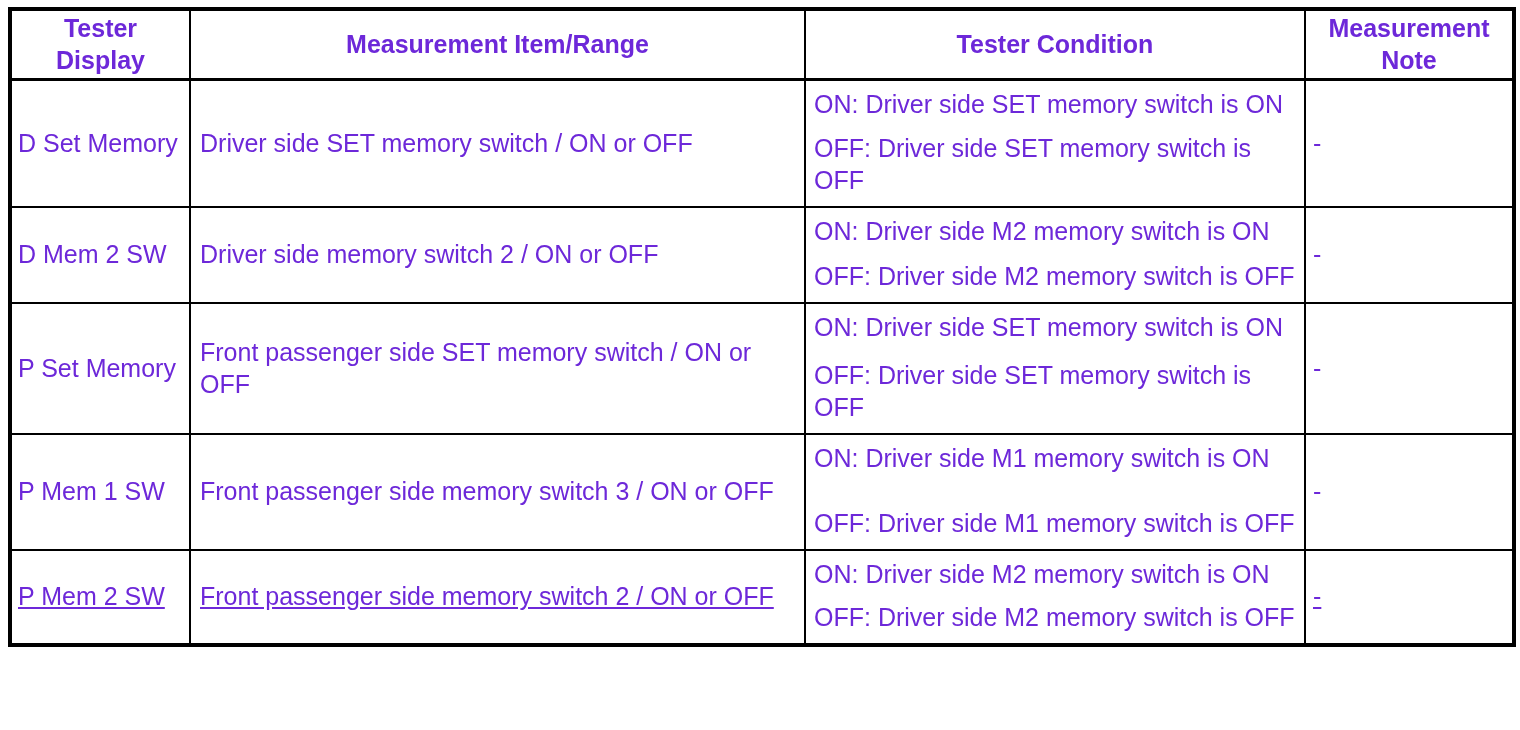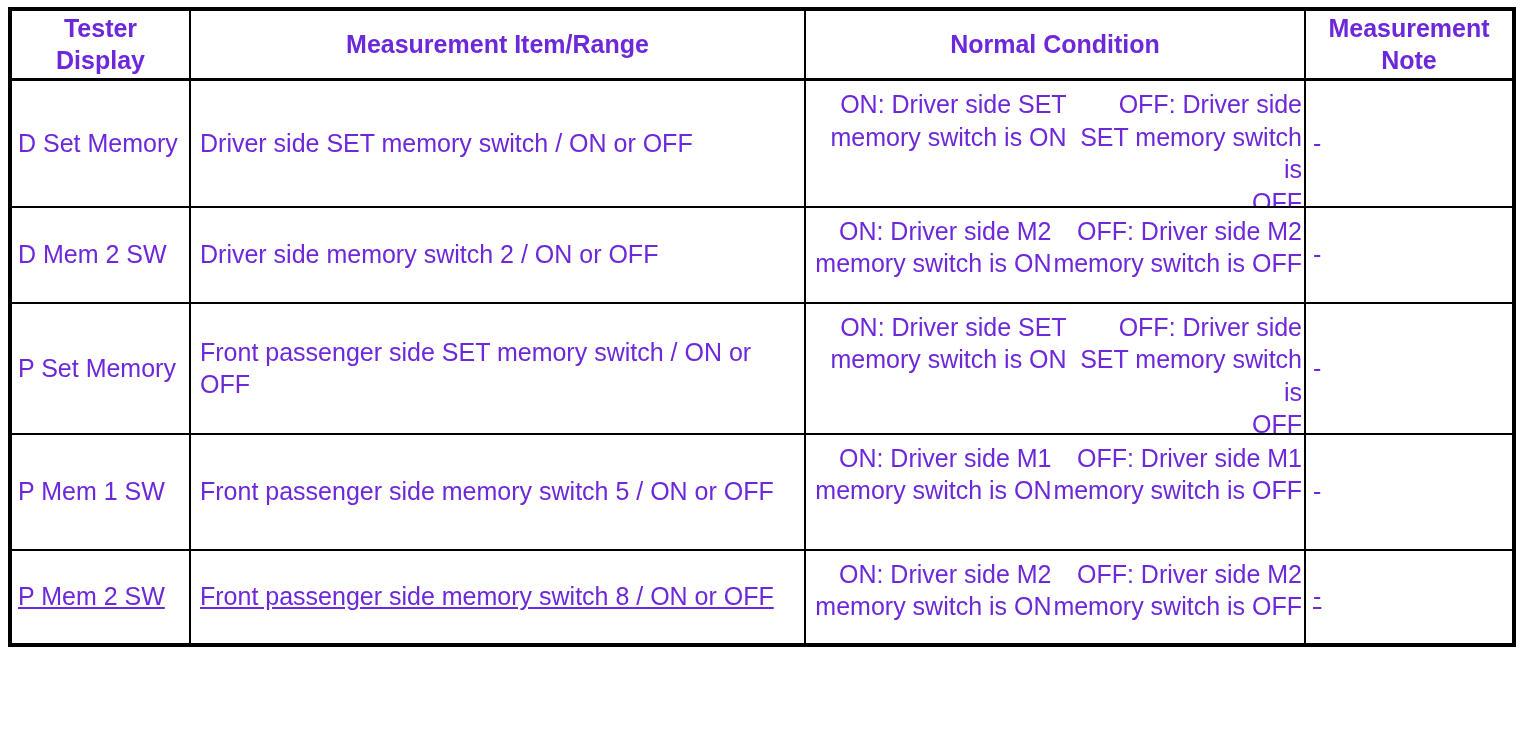--- a/index.html
+++ b/index.html
@@ -45,26 +45,25 @@
     text-align: left;
   }
   td.c1 { padding: 2px 2px 2px 6px; }
   td.c2 { padding: 2px 2px 2px 9px; white-space: pre-line; }
   td.c3 { position: relative; padding: 0; }
   td.c4 { padding: 2px 2px 2px 7px; }
   .cond {
     position: absolute;
     top: 0; left: 0; right: 0; bottom: 0;
     display: flex;
-    flex-direction: row;
+    flex-direction: column;
     justify-content: space-between;
     padding: 7px 2px 9px 8px;
     box-sizing: border-box;
     white-space: pre-line;
-    text-align: right;
   }
   tr.r1 { height: 127px; }
   tr.r2 { height: 95px; }
   tr.r3 { height: 96px; }
   tr.r4 { height: 131px; }
   tr.r5 { height: 116px; }
   tr.r6 { height: 95px; text-decoration: underline; }
 </style>
 </head>
 <body>
@@ -75,21 +74,21 @@
       <col style="width:180px">
       <col style="width:615px">
       <col style="width:500px">
       <col style="width:209px">
     </colgroup>
     <thead>
       <tr>
         <th>Tester
 Display</th>
         <th>Measurement Item/Range</th>
-        <th>Normal Condition</th>
+        <th>Tester Condition</th>
         <th>Measurement
 Note</th>
       </tr>
     </thead>
     <tbody>
       <tr class="r1">
         <td class="c1">D Set Memory</td>
         <td class="c2">Driver side SET memory switch / ON or OFF</td>
         <td class="c3">
           <div class="cond">
@@ -119,32 +118,32 @@
           <div class="cond">
             <div>ON: Driver side SET memory switch is ON</div>
             <div>OFF: Driver side SET memory switch is
 OFF</div>
           </div>
         </td>
         <td class="c4">-</td>
       </tr>
       <tr class="r5">
         <td class="c1">P Mem 1 SW</td>
-        <td class="c2">Front passenger side memory switch 5 / ON or OFF</td>
+        <td class="c2">Front passenger side memory switch 3 / ON or OFF</td>
         <td class="c3">
           <div class="cond">
             <div>ON: Driver side M1 memory switch is ON</div>
             <div>OFF: Driver side M1 memory switch is OFF</div>
           </div>
         </td>
         <td class="c4">-</td>
       </tr>
       <tr class="r6">
         <td class="c1">P Mem 2 SW</td>
-        <td class="c2">Front passenger side memory switch 8 / ON or OFF</td>
+        <td class="c2">Front passenger side memory switch 2 / ON or OFF</td>
         <td class="c3">
           <div class="cond">
             <div>ON: Driver side M2 memory switch is ON</div>
             <div>OFF: Driver side M2 memory switch is OFF</div>
           </div>
         </td>
         <td class="c4">-</td>
       </tr>
     </tbody>
   </table>

